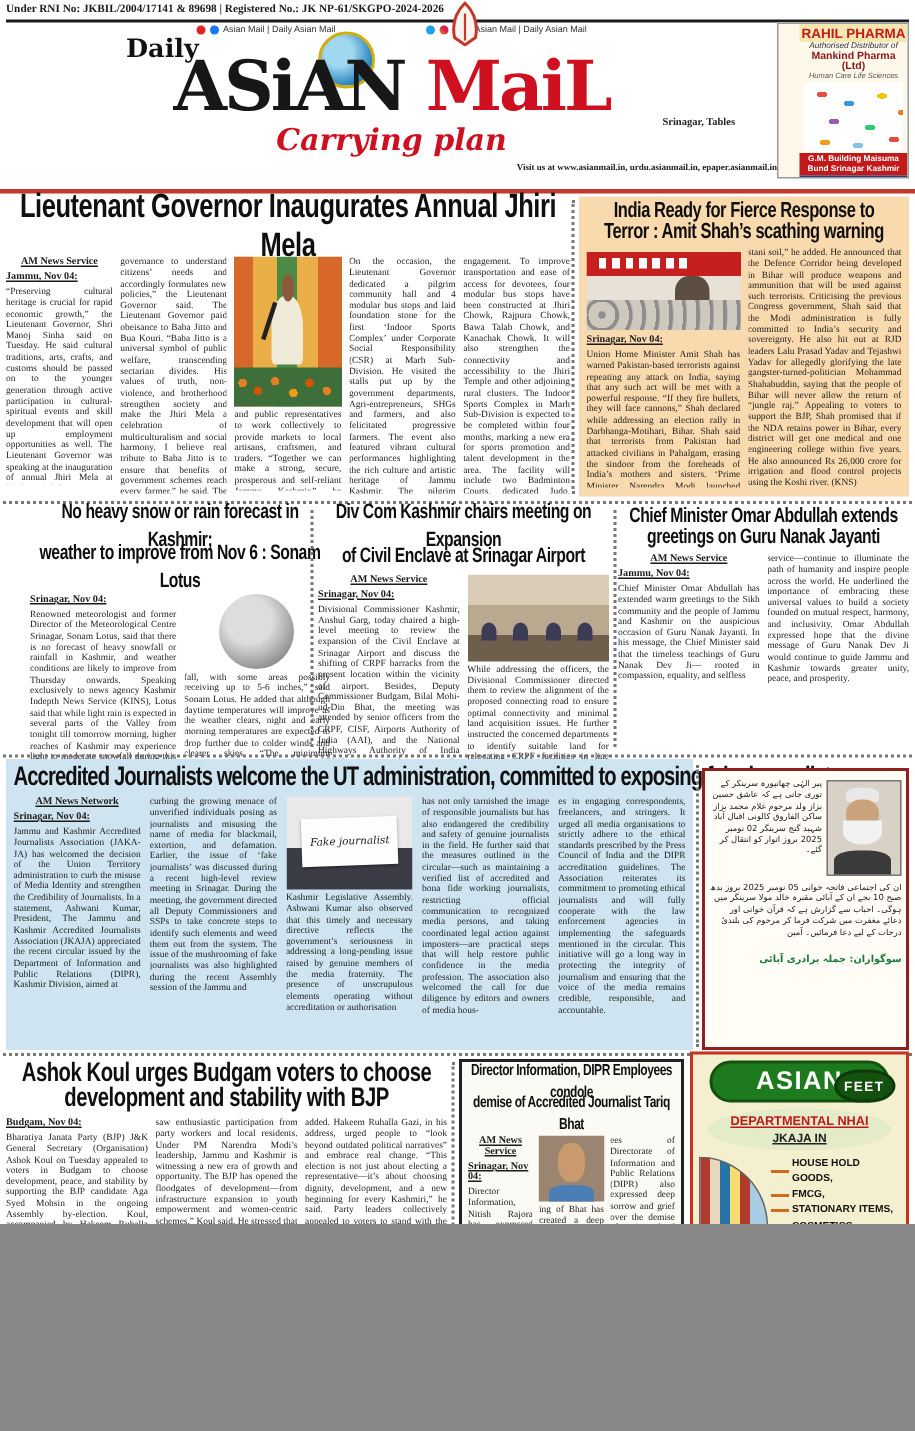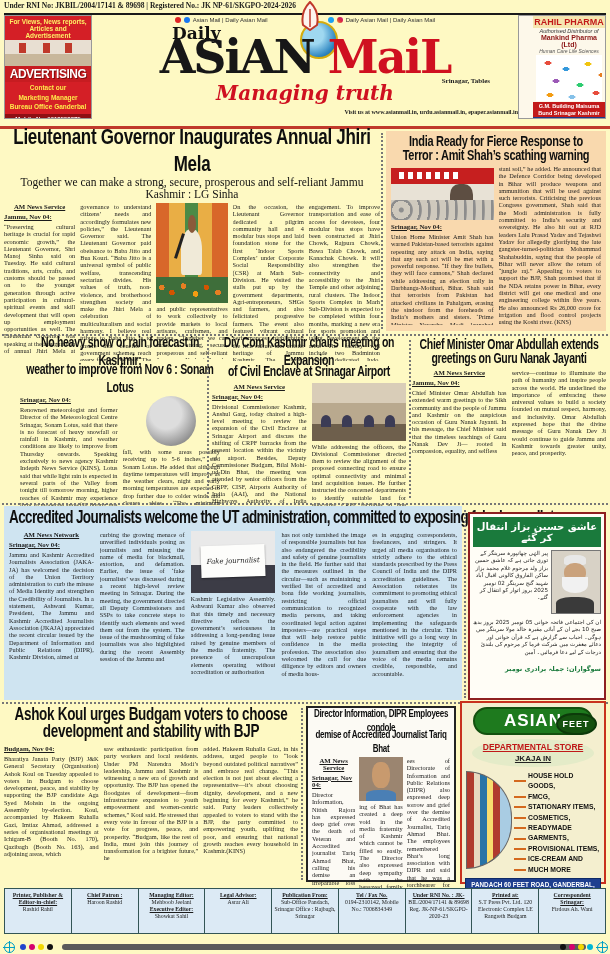--- a/index.html
+++ b/index.html
@@ -1,16 +1,16 @@
 <!DOCTYPE html>
 <html><head>
 <meta charset="utf-8">
 <style>
   html,body{margin:0;padding:0;background:#888;}
-  .page{position:relative;width:610px;height:954px;background:#fef9c3;font-family:"Liberation Serif",serif;color:#1b1b1b;overflow:hidden;margin:0 auto;}
+  .page{position:relative;width:610px;height:816px;background:#ffffff;font-family:"Liberation Serif",serif;color:#1b1b1b;overflow:hidden;margin:0 auto;}
 
   
   .topbar{position:absolute;top:1px;left:4px;right:4px;height:12px;border-bottom:2px solid #1a1a1a;display:flex;justify-content:space-between;align-items:flex-start;font-weight:bold;font-size:7.5px;letter-spacing:0;}
   .nib{position:absolute;left:297px;top:1px;width:26px;height:30px;z-index:5;}
 
   
   .masthead{position:absolute;top:15px;left:4px;right:4px;height:108px;display:flex;justify-content:space-between;}
   .adbox{width:88px;height:104px;border:1px solid #999;box-sizing:border-box;overflow:hidden;}
   .adv{background:#d41f26;color:#ffe94a;text-align:center;font-family:"Liberation Sans",sans-serif;}
   .adv .l1{font-size:6.5px;font-weight:bold;padding:2px 2px 1px;line-height:7px;color:#ffef66;}
@@ -168,72 +168,58 @@
 
   <div class="topbar">
     <span>Under RNI No: JKBIL/2004/17141 &amp; 89698 |   Registered No.: JK NP-61/SKGPO-2024-2026</span>
   </div>
   <svg class="nib" viewBox="0 0 26 30">
     <path d="M13 1 C18 6 22 14 20 24 L13 29 L6 24 C4 14 8 6 13 1 Z" fill="#fdf3ee" stroke="#c0392b" stroke-width="2"></path>
     <line x1="13" y1="8" x2="13" y2="26" stroke="#c0392b" stroke-width="1.5"></line>
   </svg>
 
   <div class="masthead">
-    <div class="adbox adv">
-      <div class="l1">For Views, News reports, Articles and Advertisement</div>
-      <div class="pic">
-          <i style="left:14px"></i>
-          <i style="left:38px"></i>
-          <i style="left:60px"></i>
-        </div>
-      <div class="big">ADVERTISING</div>
-      <div class="l2">Contact our</div>
-      <div class="l2">Marketing Manager</div>
-      <div class="l2">Bureau Office Ganderbal</div>
-      <div class="mob">Mobile No. 9018558275</div>
-    </div>
 
     <div class="mastcenter">
       <div class="socialrow">
         <span class="grp">
           <span class="sic" style="background:#e02424"></span>
           <span class="sic" style="background:#1877f2"></span>
           <span>Asian Mail | Daily Asian Mail</span>
         </span>
         <span class="grp">
           <span class="sic" style="background:#1da1f2"></span>
           <span class="sic" style="background:linear-gradient(45deg,#f09433,#dc2743,#bc1888)"></span>
           <span>Daily Asian Mail | Daily Asian Mail</span>
         </span>
       </div>
       <div class="logorow">
         <span class="daily">Daily</span>
         <div class="globe"></div>
         <div class="bigtitle"><span class="tblack">ASiAN</span> <span class="tred">MaiL</span></div>
       </div>
       <div class="cityline">Srinagar, Tables</div>
-      <div class="slogan">Managing truth</div>
+      <div class="slogan">Carrying plan</div>
       <div class="visit">Visit us at www.asianmail.in, urdu.asianmail.in, epaper.asianmail.in</div>
     </div>
 
     <div class="adbox pharma">
       <div class="t1">RAHIL PHARMA</div>
       <div class="t2">Authorised Distributor of</div>
       <div class="t3">Mankind Pharma (Ltd)</div>
       <div class="t4">Human Care Life Sciences</div>
       <div class="pills"></div>
       <div class="addr">G.M. Building Maisuma Bund Srinagar Kashmir</div>
       <div class="mob2">Mobile No. : 9419982119</div>
     </div>
   </div>
   <div class="redrule"></div>
 
   <div class="lead">
     <div class="headline squash">Lieutenant Governor Inaugurates Annual Jhiri Mela</div>
-    <div class="subhead">Together we can make a strong, secure, prosperous and self-reliant Jammu Kashmir : LG Sinha</div>
     <div class="cols" style="height:158px">
       <div class="col">
         <div class="byline">AM News Service</div>
         <div class="dateline">Jammu, Nov 04:</div>
         <div class="bodytxt" style="height:132px">“Preserving cultural heritage is crucial for rapid economic growth,” the Lieutenant Governor, Shri Manoj Sinha said on Tuesday. He said cultural traditions, arts, crafts, and customs should be passed on to the younger generation through active participation in cultural-spiritual events and skill development that will open up employment opportunities as well. The Lieutenant Governor was speaking at the inauguration of annual Jhiri Mela at Marh Sub-Division in Jammu District. “Community participation in governance should be ensured to promote accountability, improve service delivery, and foster a more inclusive and transparent</div>
       </div>
       <div class="col bodytxt">governance to understand citizens’ needs and accordingly formulates new policies,” the Lieutenant Governor said. The Lieutenant Governor paid obeisance to Baba Jitto and Bua Kouri. “Baba Jitto is a universal symbol of public welfare, transcending sectarian divides. His values of truth, non-violence, and brotherhood strengthen society and make the Jhiri Mela a celebration of multiculturalism and social harmony. I believe real tribute to Baba Jitto is to ensure that benefits of government schemes reach every farmer,” he said. The Lieutenant Governor called upon the people to take a pledge to embrace the path of selfless service and work towards a just and equal society as envisioned by Baba Jitto. He also exhorted the officials</div>
       <div class="col">
         <div class="leadphoto">
           <div class="fig"></div>
@@ -343,32 +329,31 @@
         <div class="bodytxt" style="height:92px">Kashmir Legislative Assembly. Ashwani Kumar also observed that this timely and necessary directive reflects the government’s seriousness in addressing a long-pending issue raised by genuine members of the media fraternity. The presence of unscrupulous elements operating without accreditation or authorisation</div>
       </div>
       <div class="col bodytxt">has not only tarnished the image of responsible journalists but has also endangered the credibility and safety of genuine journalists in the field. He further said that the measures outlined in the circular—such as maintaining a verified list of accredited and bona fide working journalists, restricting official communication to recognized media persons, and taking coordinated legal action against imposters—are practical steps that will help restore public confidence in the media profession. The association also welcomed the call for due diligence by editors and owners of media hous-</div>
       <div class="col bodytxt">es in engaging correspondents, freelancers, and stringers. It urged all media organisations to strictly adhere to the ethical standards prescribed by the Press Council of India and the DIPR accreditation guidelines. The Association reiterates its commitment to promoting ethical journalists and will fully cooperate with the law enforcement agencies in implementing the safeguards mentioned in the circular. This initiative will go a long way in protecting the integrity of journalism and ensuring that the voice of the media remains credible, responsible, and accountable.</div>
     </div>
   </div>
 
   <div class="vdots" style="left:464px;top:510px;height:188px"></div>
 
   <div class="urdu">
-    <div class="ugreen">عاشق حسین بزاز انتقال کر گئے</div>
     <div class="ubody">
       <div class="uphoto">
         <div class="cap"></div>
         <div class="face"></div>
         <div class="beard"></div>
         <div class="body"></div>
       </div>
       <div class="utxt" style="height:66px">پیر الہٰی چھانپورہ سرینگر کے توری جاتی ہے کہ عاشق حسین بزاز ولد مرحوم غلام محمد بزاز ساکن الفاروق کالونی اقبال آباد شہید گنج سرینگر 02 نومبر 2025 بروز اتوار کو انتقال کر گئے۔</div>
     </div>
     <div class="uwide">ان کی اجتماعی فاتحہ خوانی 05 نومبر 2025 بروز بدھ صبح 10 بجے ان کے آبائی مقبرہ خالد مولا سرینگر میں ہوگی۔ احباب سے گزارش ہے کہ قرآن خوانی اور دعائے مغفرت میں شرکت فرما کر مرحوم کی بلندیٔ درجات کے لیے دعا فرمائیں۔ آمین</div>
-    <div class="usog">سوگواران: جملہ برادری نومبر</div>
+    <div class="usog">سوگواران: جملہ برادری آبائی</div>
   </div>
 
   <div class="hdots" style="left:2px;right:2px;top:702px"></div>
 
   <div class="koul">
     <div class="headline squash">Ashok Koul urges Budgam voters to choose</div>
     <div class="headline squash">development and stability with BJP</div>
     <div class="cols" style="margin-top:5px;height:136px">
       <div class="col">
         <div class="dateline" style="margin-top:0">Budgam, Nov 04:</div>
@@ -400,21 +385,21 @@
       <div class="col bodytxt">ees of Directorate of Information and Public Relations (DIPR) also expressed deep sorrow and grief over the demise of Accredited Journalist, Tariq Ahmad Bhat. The employees remembered Bhat’s long association with DIPR and said that he was a torchbearer for many budding journalists. The employees also expressed deep sympathies with the bereaved family members, prayed for the departed soul and stood with family members in this moment of grief.</div>
     </div>
   </div>
 
   <div class="mart">
     <div class="martlogo">
       <span>ASIAN</span>
       <span class="mart2">FEET</span>
     </div>
     <div class="martoval">
-      <div class="deptstore">DEPARTMENTAL STORE</div>
+      <div class="deptstore">DEPARTMENTAL NHAI</div>
       <div class="dealsin">JKAJA IN</div>
     </div>
     <div class="martrow">
       <div class="marthalf"></div>
       <div class="martitems">
         <div class="it">
             <i></i>
             <span>HOUSE HOLD GOODS,</span>
           </div>
         <div class="it">

